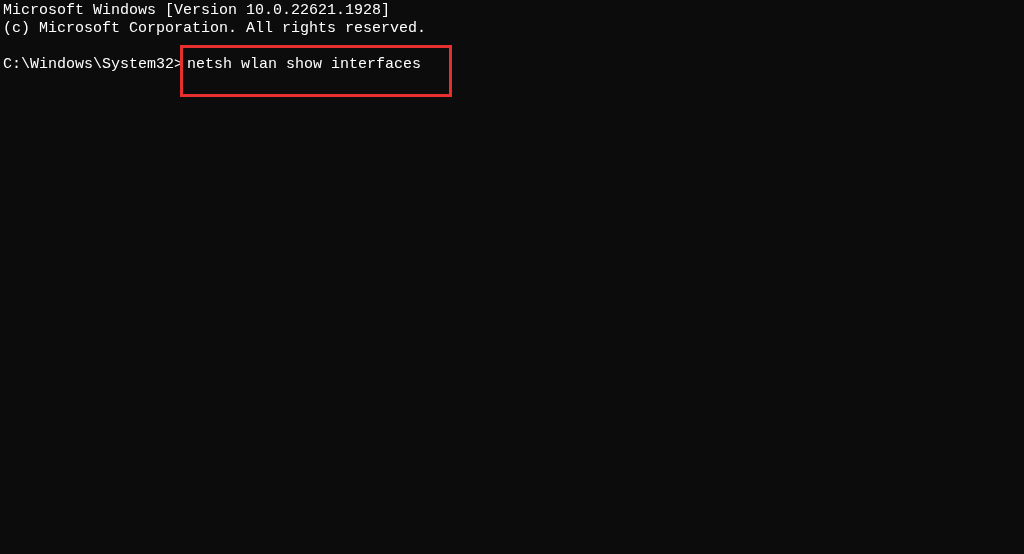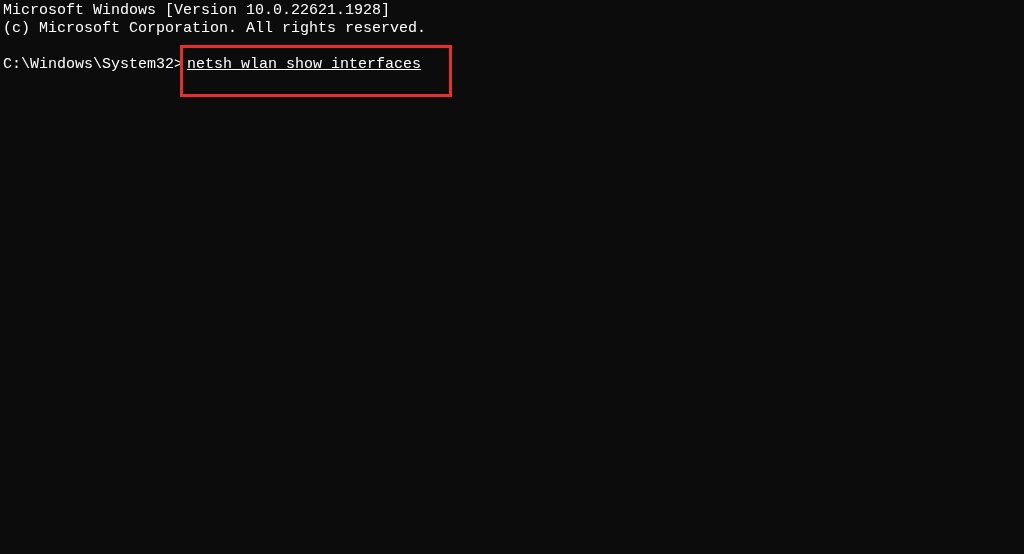--- a/index.html
+++ b/index.html
@@ -33,21 +33,20 @@
     }
     .command-wrapper {
       border: 3px solid #e63030;
       padding: 8px 4px 20px 4px;
       margin-top: -11px;
       margin-left: -3px;
       min-width: 272px;
     }
     .command {
       white-space: pre;
-      text-decoration: underline;
     }
   </style>
 </head>
 <body>
 
 <div class="terminal-line">Microsoft Windows [Version 10.0.22621.1928]</div>
 <div class="terminal-line">(c) Microsoft Corporation. All rights reserved.</div>
 
 <div class="prompt-line">
   <span class="prompt">C:\Windows\System32&gt;</span>

